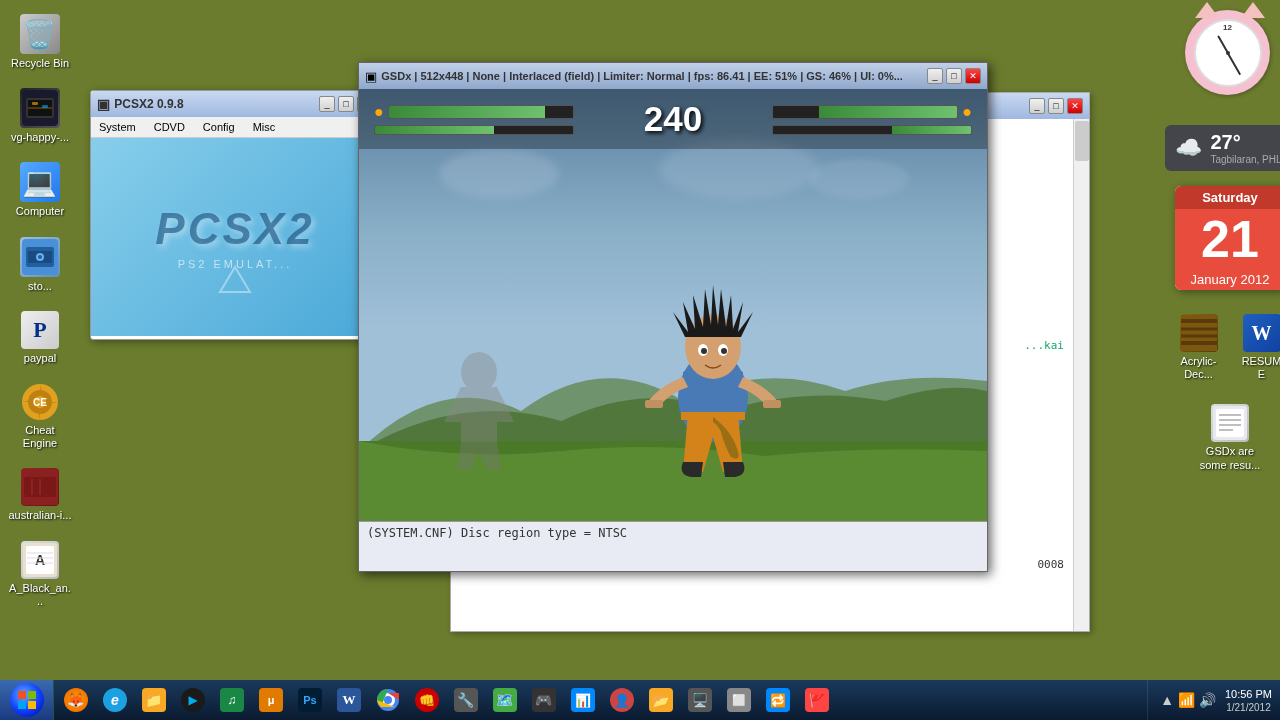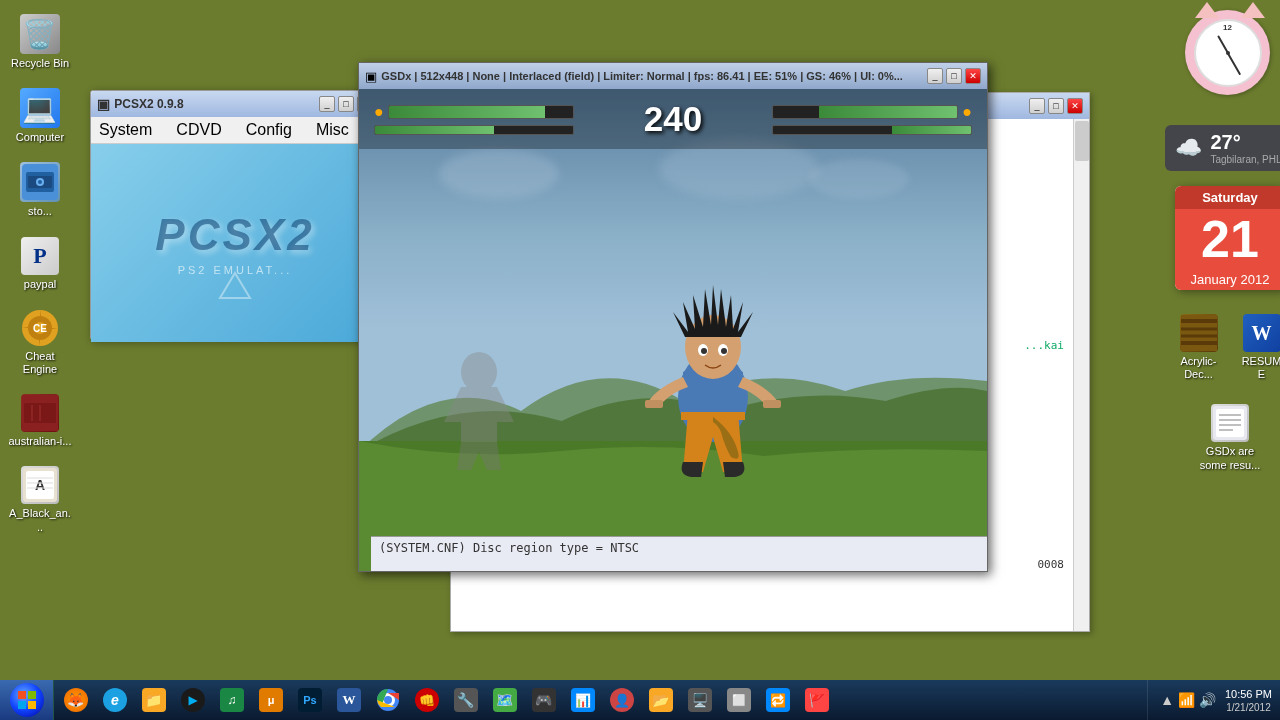--- a/index.html
+++ b/index.html
@@ -229,23 +229,23 @@
       cursor: pointer;
       background: linear-gradient(to bottom, #f0f0f0, #d0d0d0);
     }
 
     .win-btn-close { background: linear-gradient(to bottom, #f44, #c00); color: white; }
 
     .menu-bar {
       background: #f0f0f0;
       padding: 2px 4px;
       display: flex;
-      gap: 16px;
+      gap: 10px;
       border-bottom: 1px solid #ccc;
-      font-size: 16px;
+      font-size: 11px;
     }
 
     .menu-item { cursor: pointer; padding: 2px 4px; }
 
     .pcsx2-content {
       background: linear-gradient(135deg, #87ceeb, #4aa8d8);
       height: calc(100% - 50px);
       display: flex;
       align-items: center;
       justify-content: center;
@@ -331,29 +331,28 @@
       height: 140px;
       background: linear-gradient(to bottom, #5a8a3a, #3a6a2a);
     }
 
     
     .log-area {
       position: absolute;
       bottom: 0;
       left: 0;
       right: 0;
-      height: 35px;
+      height: 50px;
       background: rgba(240,240,255,0.95);
       border-top: 1px solid #999;
       font-family: monospace;
       font-size: 12px;
       padding: 4px 8px;
       color: #333;
       overflow: hidden;
-      margin-left: 12px;
     }
 
     
     .console-window {
       position: absolute;
       left: 450px;
       top: 92px;
       width: 640px;
       height: 540px;
       background: white;
@@ -495,20 +494,33 @@
 
 <div class="desktop">
 
   <div class="desktop-icons-left">
 
     <div class="desktop-icon">
       <div class="icon-img recycle-icon">🗑️</div>
       <span class="icon-label">Recycle Bin</span>
     </div>
 
+    <div class="desktop-icon">
+      <div class="icon-img vg-happy-icon">
+        <svg width="36" height="36" viewBox="0 0 36 36">
+          <rect width="36" height="36" fill="#1a1a2e" rx="4"></rect>
+          <rect x="4" y="8" width="28" height="20" fill="#333" rx="2"></rect>
+          <rect x="6" y="10" width="24" height="16" fill="#111" rx="1"></rect>
+          <line x1="6" y1="18" x2="30" y2="18" stroke="#fa0" stroke-width="1" opacity="0.5"></line>
+          <rect x="10" y="12" width="6" height="3" fill="#fa0" rx="1" opacity="0.6"></rect>
+          <rect x="20" y="15" width="6" height="3" fill="#0af" rx="1" opacity="0.6"></rect>
+        </svg>
+      </div>
+      <span class="icon-label">vg-happy-...</span>
+    </div>
 
     <div class="desktop-icon">
       <div class="icon-img computer-icon">💻</div>
       <span class="icon-label">Computer</span>
     </div>
 
     <div class="desktop-icon">
       <div class="icon-img sto-icon">
         <svg width="36" height="36" viewBox="0 0 36 36">
           <rect width="36" height="36" fill="#4a90d9" rx="4"></rect>

